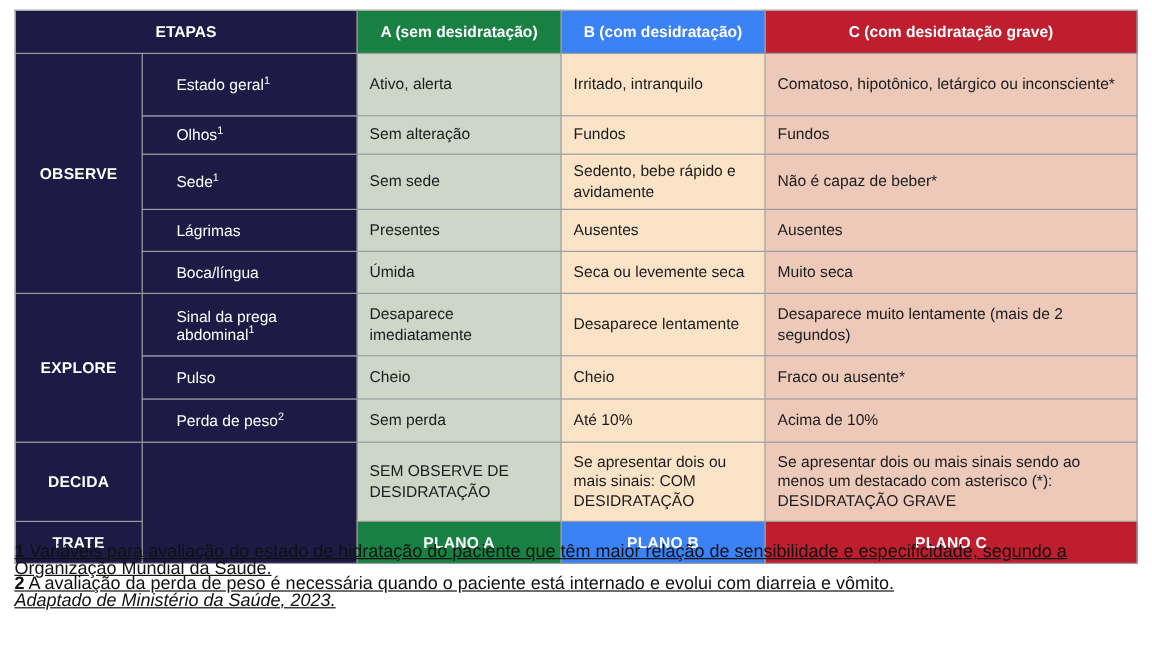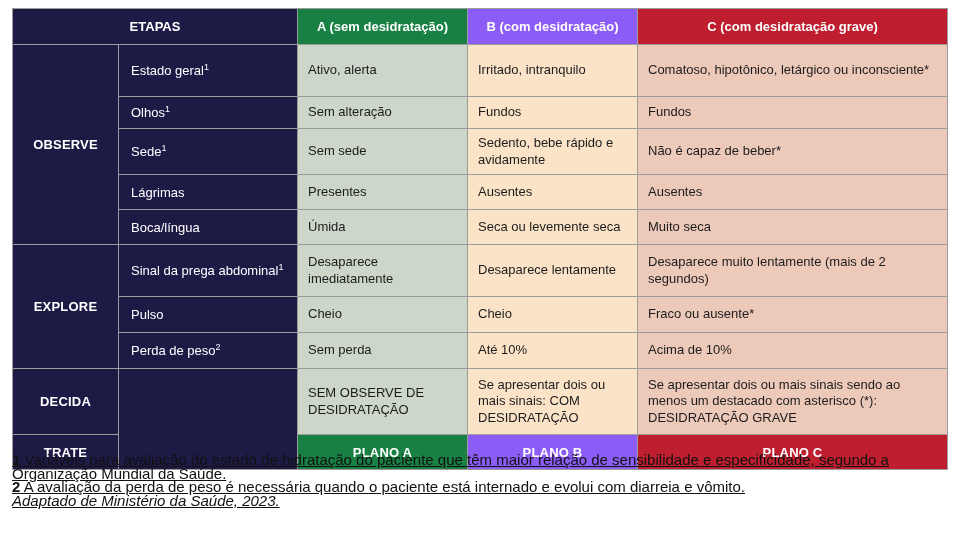--- a/index.html
+++ b/index.html
@@ -29,26 +29,26 @@
   tr.r-tall  { height:52px; }
   tr.r-short { height:32px; }
   tr.r-med   { height:46px; }
   tr.r-std   { height:35px; }
   tr.r-std2  { height:36px; }
   tr.r-decida{ height:66px; }
   tr.r-trate { height:35px;padding-left:19px; }
 
   .navy { background:#1e1a46; color:#ffffff; }
   .group-label { font-weight:bold; text-align:center; letter-spacing:.2px; }
-  .sub-label { text-align:left; padding:4px 8px 4px 12px; font-weight:normal; }
+  .sub-label { text-align:left; padding:4px 8px 4px 28px; font-weight:normal; }
   .sub-label sup { font-size:9px; line-height:0; }
 
   .hdr { color:#ffffff; font-weight:bold; text-align:center; padding:4px 6px; }
   .bg-green  { background:#178042; }
-  .bg-orange { background:#8b5cf6; }
+  .bg-orange { background:#3b82f6; }
   .bg-red    { background:#be1e2e; }
 
   .cell { color:#1c1c1c; text-align:left; padding:0 10px; line-height:1.25; }
   .bg-a { background:#ccd6c9; }
   .bg-b { background:#fbe3c7; }
   .bg-c { background:#edc9ba; }
 
   .plano { font-weight:bold; color:#ffffff; text-align:center; letter-spacing:.2px; }
 
   .notes {

